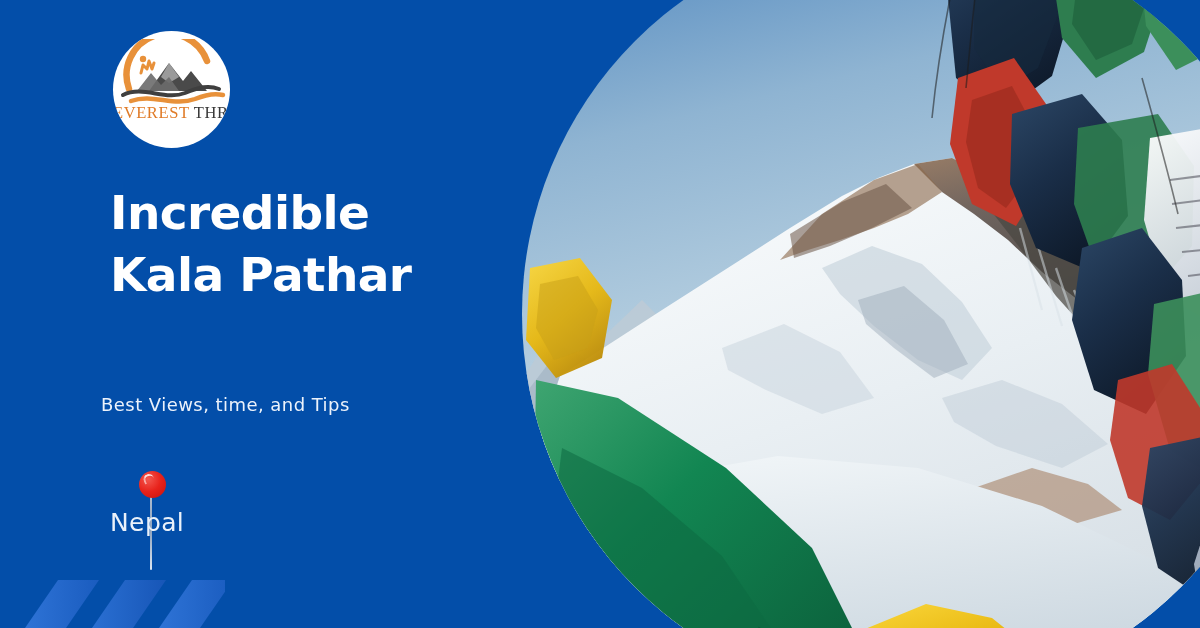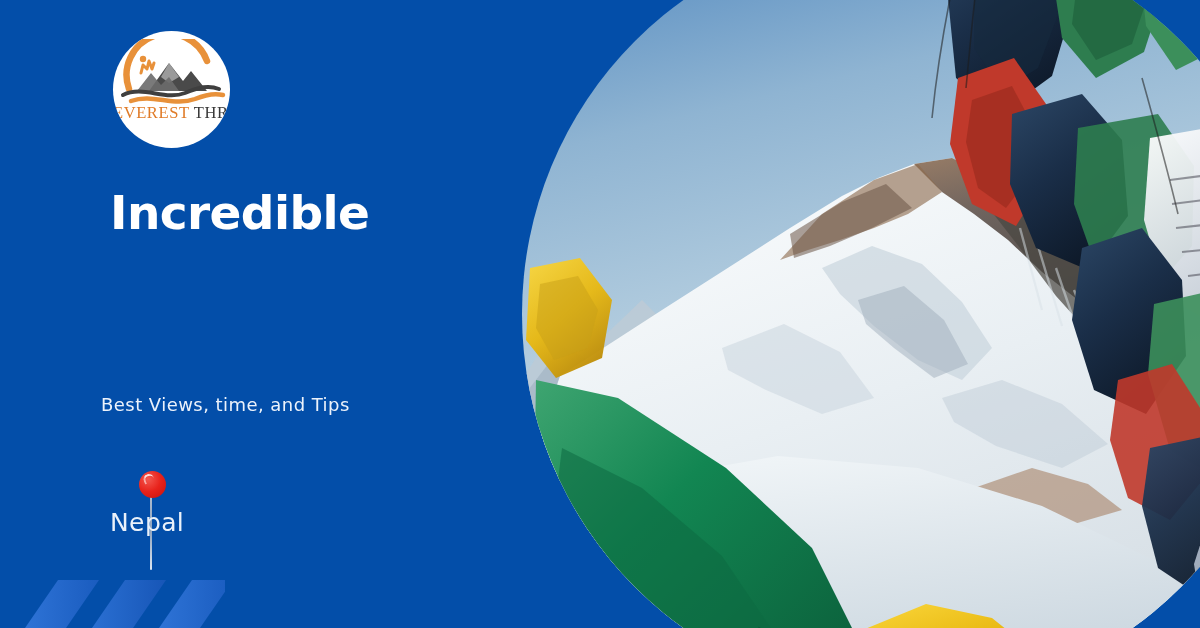--- a/index.html
+++ b/index.html
@@ -299,20 +299,21 @@
         <path d="M10 56 C 30 46, 52 62, 72 54 C 86 48, 96 46, 106 50" fill="none" stroke="#3F3F3F" stroke-width="4" stroke-linecap="round"></path>
         <path d="M18 62 C 40 54, 60 68, 82 60 C 94 55, 102 54, 110 56" fill="none" stroke="#E8913A" stroke-width="4.5" stroke-linecap="round"></path>
       </svg>
       <div class="logo-wordmark">
         <span class="lw-everest">EVEREST</span><span> </span><span class="lw-thrill">THRILL</span>
       </div>
     </div>
 
     <h1 class="headline">
       <span class="hl-line">Incredible</span>
+      <span class="hl-line">Kala Pathar</span>
     </h1>
 
     <p class="subtitle">Best Views, time, and Tips</p>
 
     <div class="location-group">
       <div class="pin-needle"></div>
       <div class="location-label">Nepal</div>
       <div class="pin-head"></div>
       <div class="pin-gloss"></div>
     </div>

